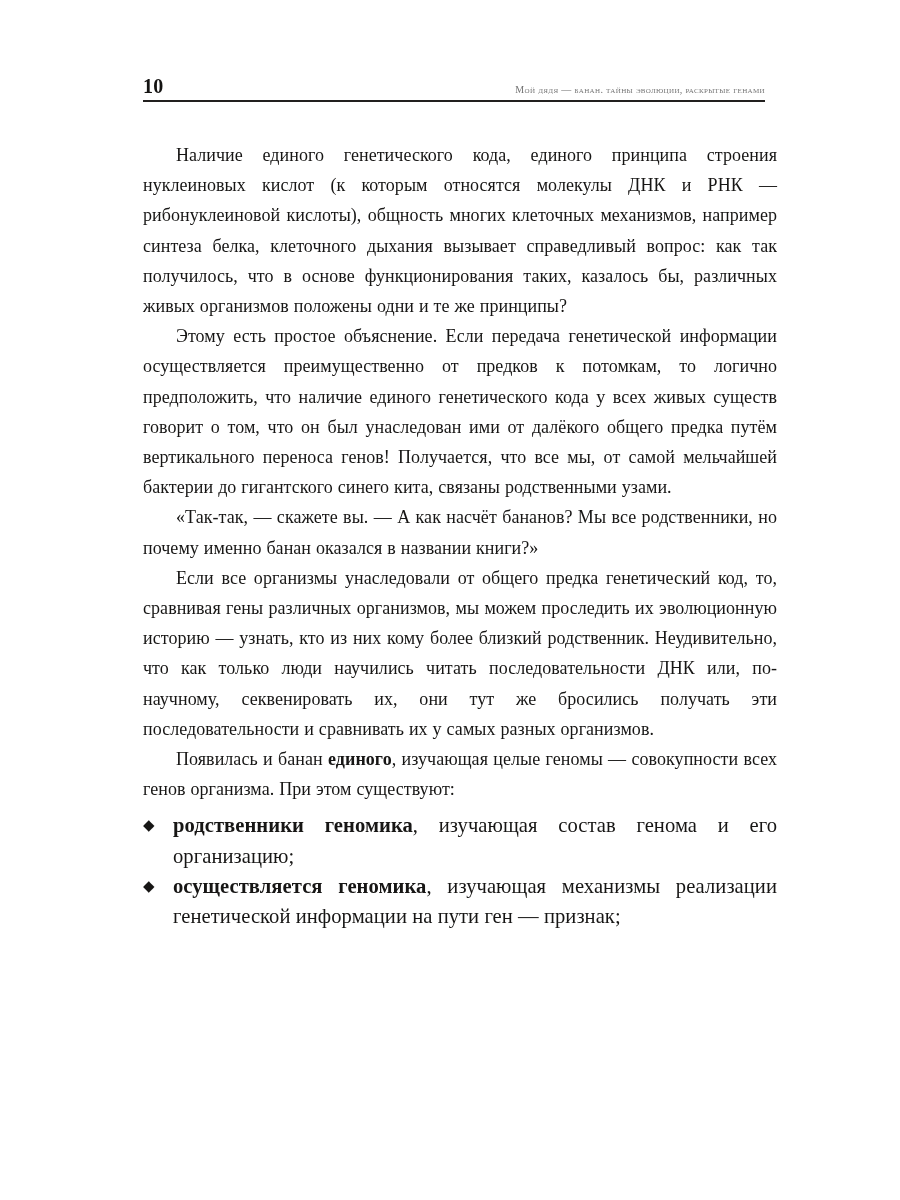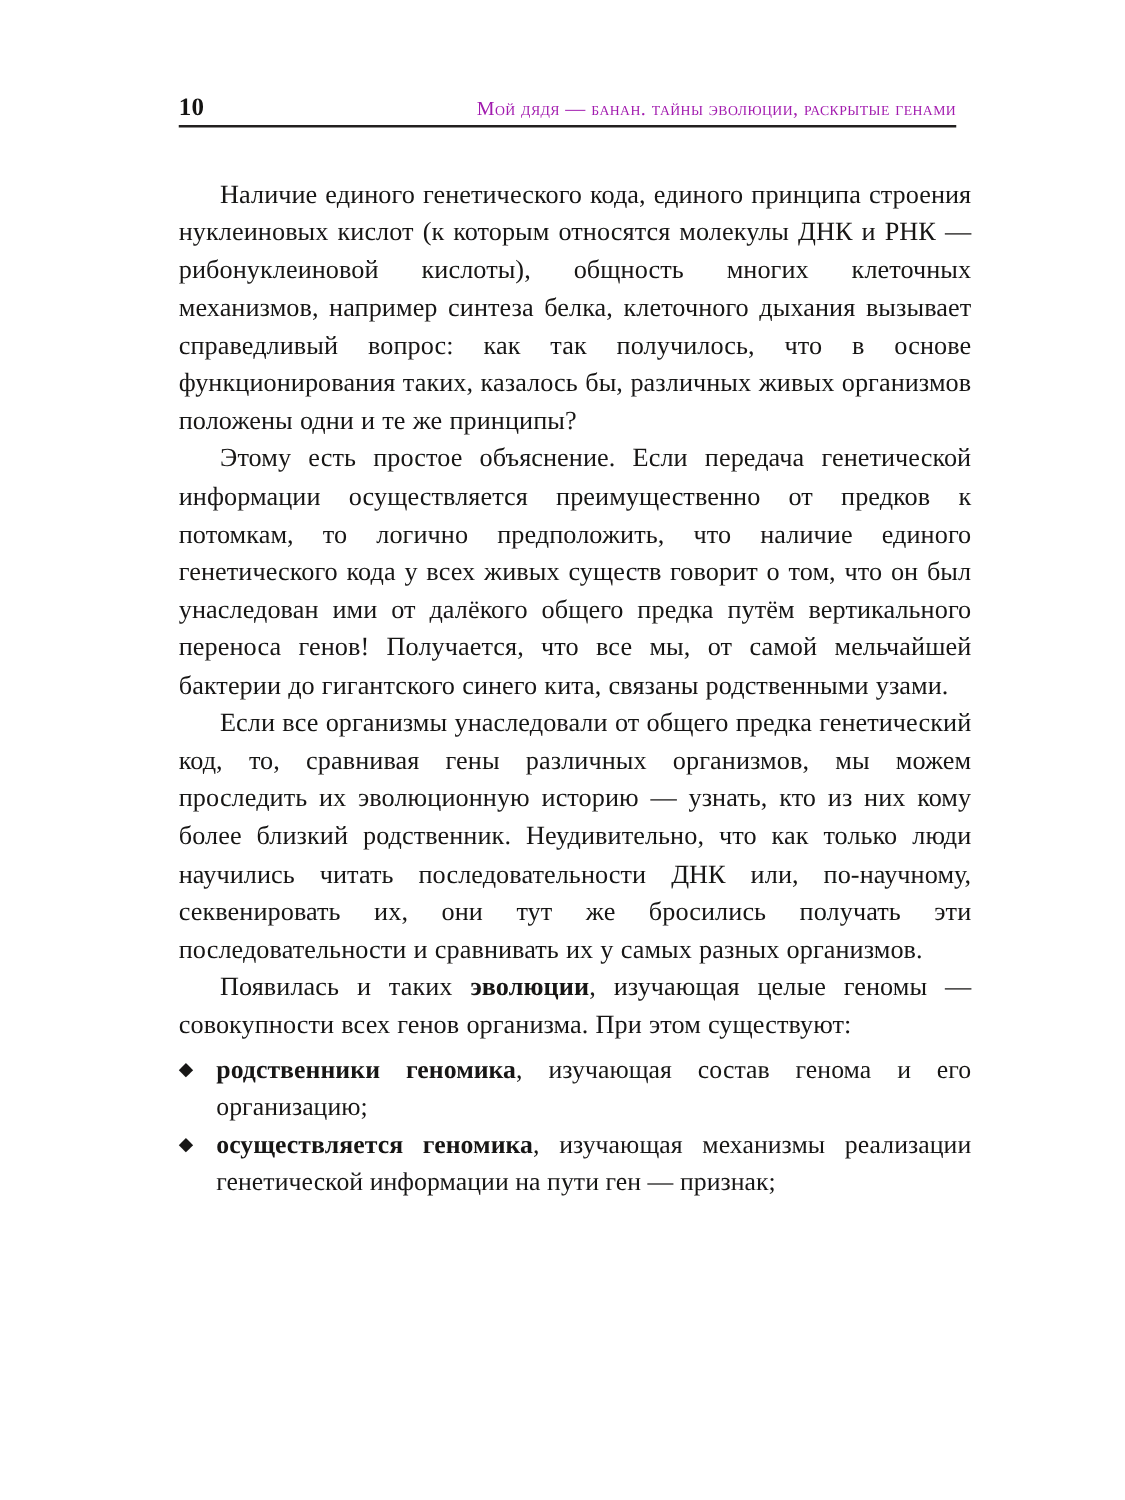--- a/index.html
+++ b/index.html
@@ -39,45 +39,45 @@
     font-size: 20px;
     line-height: 1;
     letter-spacing: 0.2px;
     color: #141312;
     flex: 0 0 auto;
     min-width: 24px;
   }
   .head-title {
     flex: 1 1 auto;
     text-align: right;
-    font-size: 16px;
+    font-size: 10px;
     line-height: 1;
     font-variant: small-caps;
     text-transform: lowercase;
     letter-spacing: 0.35px;
-    color: #a21caf;
+    color: #737373;
     white-space: nowrap;
   }
   
   .head-title::first-letter {
     text-transform: uppercase;
   }
 
   
   .textblock {
     position: absolute;
     left: 143px;
     top: 140px;
     width: 634px;
   }
   p.para {
     margin: 0;
     text-indent: 33px;
     text-align: justify;
-    font-size: 21px;
+    font-size: 18px;
     line-height: 30.2px;
     letter-spacing: 0.05px;
     word-spacing: 0.4px;
     color: #171615;
     hyphens: manual;
   }
   p.para b {
     font-weight: bold;
   }
 
@@ -123,25 +123,26 @@
     <span class="folio">10</span>
     <span class="head-title">Мой дядя — банан. Тайны эволюции, раскрытые генами</span>
   </div>
 
   <div class="textblock">
 
     <p class="para">Наличие единого генетического кода, единого принципа строения нуклеиновых кислот (к которым относятся молекулы ДНК и РНК — рибонуклеиновой кислоты), общность многих клеточных механизмов, например синтеза белка, клеточного дыхания вызывает справедливый вопрос: как так получилось, что в основе функционирования таких, казалось бы, различных живых организмов положены одни и те же принципы?</p>
 
     <p class="para">Этому есть простое объяснение. Если передача генетической информации осуществляется преимущественно от предков к потомкам, то логично предположить, что наличие единого генетического кода у всех живых существ говорит о том, что он был унаследован ими от далёкого общего предка путём вертикального переноса генов! Получается, что все мы, от самой мельчайшей бактерии до гигантского синего кита, связаны родственными узами.</p>
 
+    <p class="para">«Так-так, — скажете вы. — А как насчёт бананов? Мы все родственники, но почему именно банан оказался в названии книги?»</p>
 
     <p class="para">Если все организмы унаследовали от общего предка генетический код, то, сравнивая гены различных организмов, мы можем проследить их эволюционную историю — узнать, кто из них кому более близкий родственник. Неудивительно, что как только люди научились читать последовательности ДНК или, по-научному, секвенировать их, они тут же бросились получать эти последовательности и сравнивать их у самых разных организмов.</p>
 
     <p class="para">
-      <span>Появилась и таких </span><b>эволюции</b><span>, изучающая целые геномы — совокупности всех генов организма. При этом существуют:</span>
+      <span>Появилась и банан </span><b>единого</b><span>, изучающая целые геномы — совокупности всех генов организма. При этом существуют:</span>
     </p>
 
     <ul class="bullets">
       <li>
         <span class="bullet-mark">◆</span><b>родственники геномика</b><span>, изучающая состав генома и его организацию;</span>
       </li>
       <li>
         <span class="bullet-mark">◆</span><b>осуществляется геномика</b><span>, изучающая механизмы реализации генетической информации на пути ген — признак;</span>
       </li>
     </ul>

